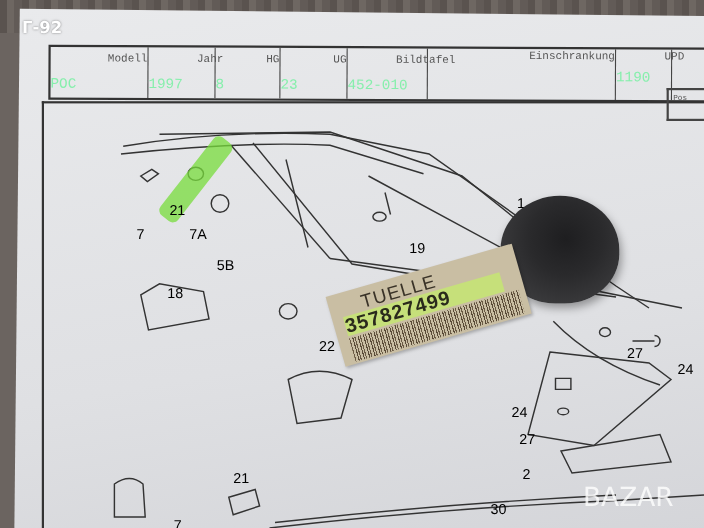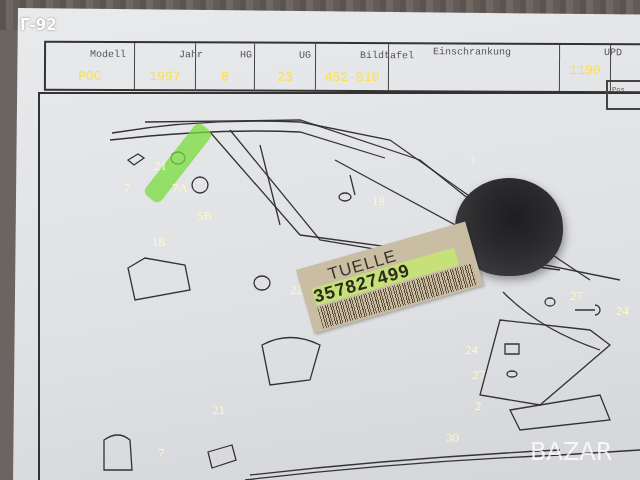--- a/index.html
+++ b/index.html
@@ -8,26 +8,26 @@
   .wood { position:absolute; left:0; top:0; width:640px; height:30px;
           background:repeating-linear-gradient(90deg,#5a534f 0 6px,#6e6762 6px 13px,#625b57 13px 20px); }
   .paper { position:absolute; left:18px; top:8px; width:640px; height:490px;
            background:linear-gradient(170deg,#e9eaec 0%,#dfe0e3 60%,#d3d4d8 100%);
            transform:rotate(0.6deg); transform-origin:0 0; }
   .tag { position:absolute; left:20px; top:16px; color:#fff; font-family:"DejaVu Sans",sans-serif;
          font-weight:bold; font-size:15px; text-shadow:0 0 2px rgba(0,0,0,.5); }
   .hdr { position:absolute; left:44px; top:42px; width:620px; height:46px;
          border:2px solid #333; display:flex; transform:rotate(0.25deg); }
   .hdr .cell { border-right:1.5px solid #444; position:relative; color:#555; }
-  .hdr .lbl { position:absolute; top:6px; left:0; right:0; text-align:left; font-size:10px;padding-left:44px; }
-  .hdr .val { position:absolute; top:26px; left:0; right:0; text-align:center; font-size:13px; color:#fde047; }
+  .hdr .lbl { position:absolute; top:6px; left:0; right:0; text-align:right; font-size:10px;padding-left:44px; }
+  .hdr .val { position:absolute; top:26px; left:0; right:0; font-size:13px; color:#86efac; }
   .diagram-frame { position:absolute; left:38px; top:92px; width:600px; height:400px;
                    border:2px solid #333; border-right:none; }
   .posbox { position:absolute; left:606px; top:80px; width:40px; height:30px; border:2px solid #444; border-right:none; font-size:7px; color:#555; padding:4px; box-sizing:border-box;}
-  .callout { position:absolute; font-family:Liberation Serif, serif; font-size:13px; color:#fef9c3; }
+  .callout { position:absolute; font-family:Liberation Sans, sans-serif; font-size:13px; color:#000000;margin-top:25px; }
   .highlight { position:absolute; left:168px; top:118px; width:20px; height:90px; background:rgba(120,220,60,.75);
                transform:rotate(38deg); border-radius:6px; }
   .grommet { position:absolute; left:455px; top:178px; width:108px; height:98px; border-radius:50% 50% 46% 46%;
              background:radial-gradient(ellipse at 55% 40%,#1e1e20 0%,#2a2a2c 40%,#3a3a3c 75%,#2b2b2d 100%);
              box-shadow:2px 4px 8px rgba(0,0,0,.35); }
   .label { position:absolute; left:296px; top:270px; width:176px; height:66px; background:#c9bea3;
            transform:rotate(-16deg); transform-origin:0 0; box-shadow:1px 2px 3px rgba(0,0,0,.25); }
   .label .t1 { position:absolute; left:30px; top:4px; font-family:"Liberation Sans",sans-serif; font-size:17px; color:#3a3328; letter-spacing:1px; }
   .label .t2 { position:absolute; left:10px; top:22px; width:148px; height:18px; background:#c6e07a; }
   .label .t2 span { font-family:"Liberation Sans",sans-serif; font-weight:bold; font-size:18px; color:#2a2a1c; letter-spacing:1px; line-height:18px; }

